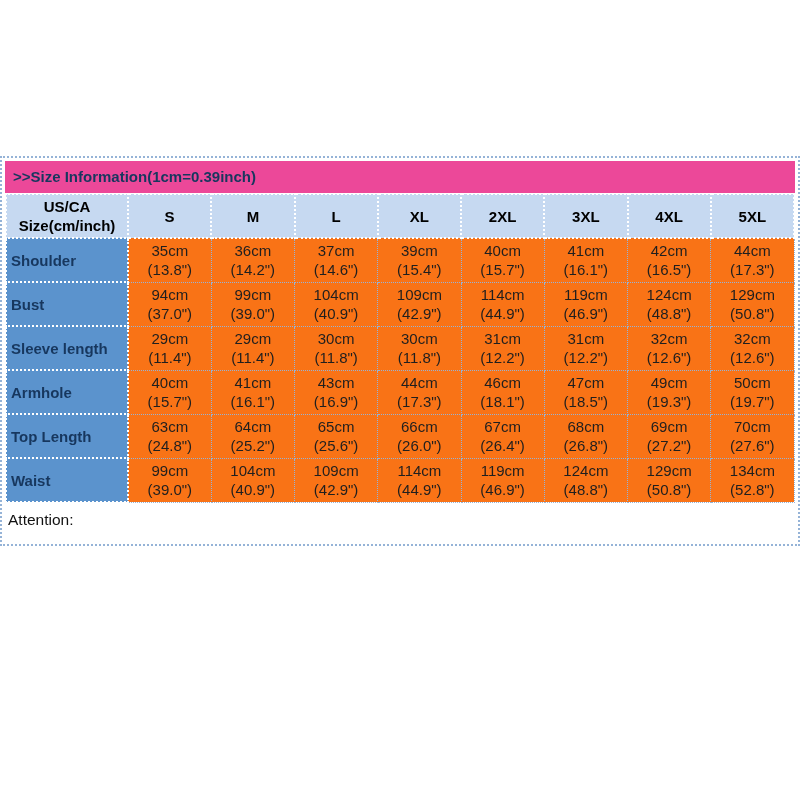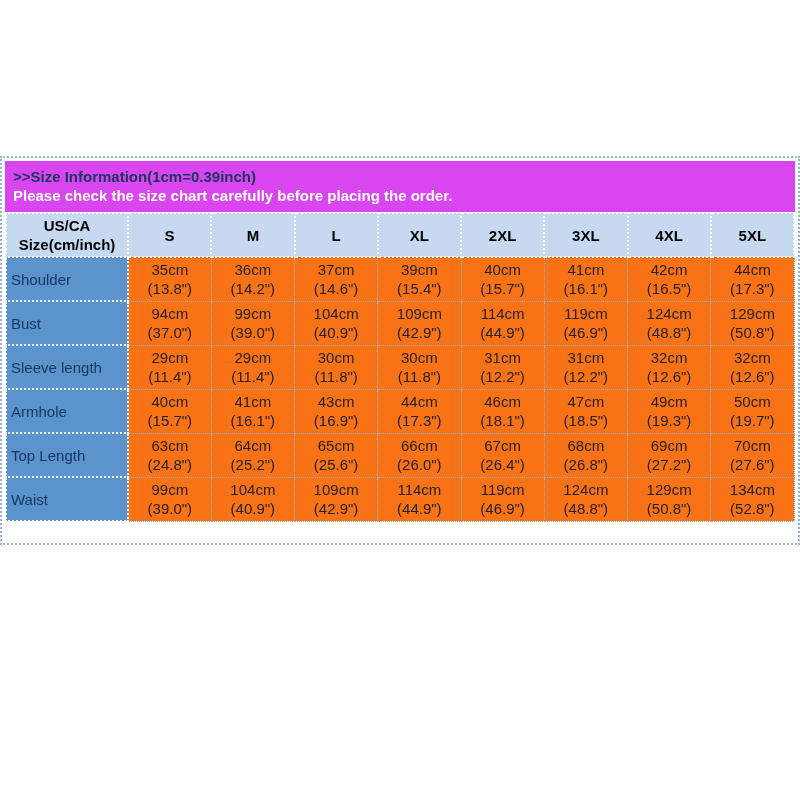--- a/index.html
+++ b/index.html
@@ -5,56 +5,55 @@
   html,body{margin:0;padding:0;}
   body{
     width:800px;height:800px;background:#ffffff;
     font-family:"Liberation Sans",sans-serif;
     -webkit-font-smoothing:antialiased;
   }
   .frame{
     box-sizing:border-box;width:800px;margin-top:156px;
     border:2px dotted #95b3d7;padding:3px;background:#fff;
   }
-  .band{background:#d946ef;padding:6px 8px 7px 8px;}
+  .band{background:#ec4899;padding:6px 8px 7px 8px;}
   .band-title{color:#17375e;font-weight:bold;font-size:15px;line-height:19px;}
   .band-sub{color:#ffffff;font-weight:bold;font-size:15px;line-height:19px;}
 
   table.size-table{width:100%;border-collapse:collapse;table-layout:fixed;}
   td{font-size:15px;vertical-align:middle;}
 
   .r-head td{height:40px;}
   .r-size td{height:22px;}
   .m-row td{height:40px;}
 
   .corner,.sz,.lab-b,.val-b{
     background:#c6d9f1;border:2px dotted #ffffff;
     font-weight:bold;color:#000;text-align:center;
   }
   .corner div{line-height:19px;}
   .mlab{
     background:#5b93cd;border:2px dotted #ffffff;
-    color:#17375e;text-align:left;padding-left:4px;font-weight:normal;margin-top:28px;
+    color:#17375e;text-align:left;padding-left:4px;font-weight:bold;margin-top:28px;
   }
   .mval{
     background:#f97316;border:1px dotted #95b3d7;
     text-align:center;color:#1f1f1f;line-height:19px;
   }
   .attention{
     padding:7px 3px 11px 3px;font-size:15.5px;color:#111;line-height:20px;
   }
 </style>
 </head>
 <body>
 
 <div class="frame">
 
   <div class="band">
     <div class="band-title">&gt;&gt;Size Information(1cm=0.39inch)</div>
-    <div class="band-sub">Please check the size chart carefully before placing the order.</div>
   </div>
 
   <table class="size-table">
     <colgroup>
       <col style="width:122px">
       <col>
         <col>
         <col>
         <col>
         <col>
@@ -292,15 +291,16 @@
           </td>
         <td class="mval">
             <div>134cm</div>
             <div>(52.8")</div>
           </td>
       </tr>
     </tbody>
   </table>
 
   <div class="attention">
+    <div>Attention:</div>
   </div>
 
 </div>
 
 </body></html>

